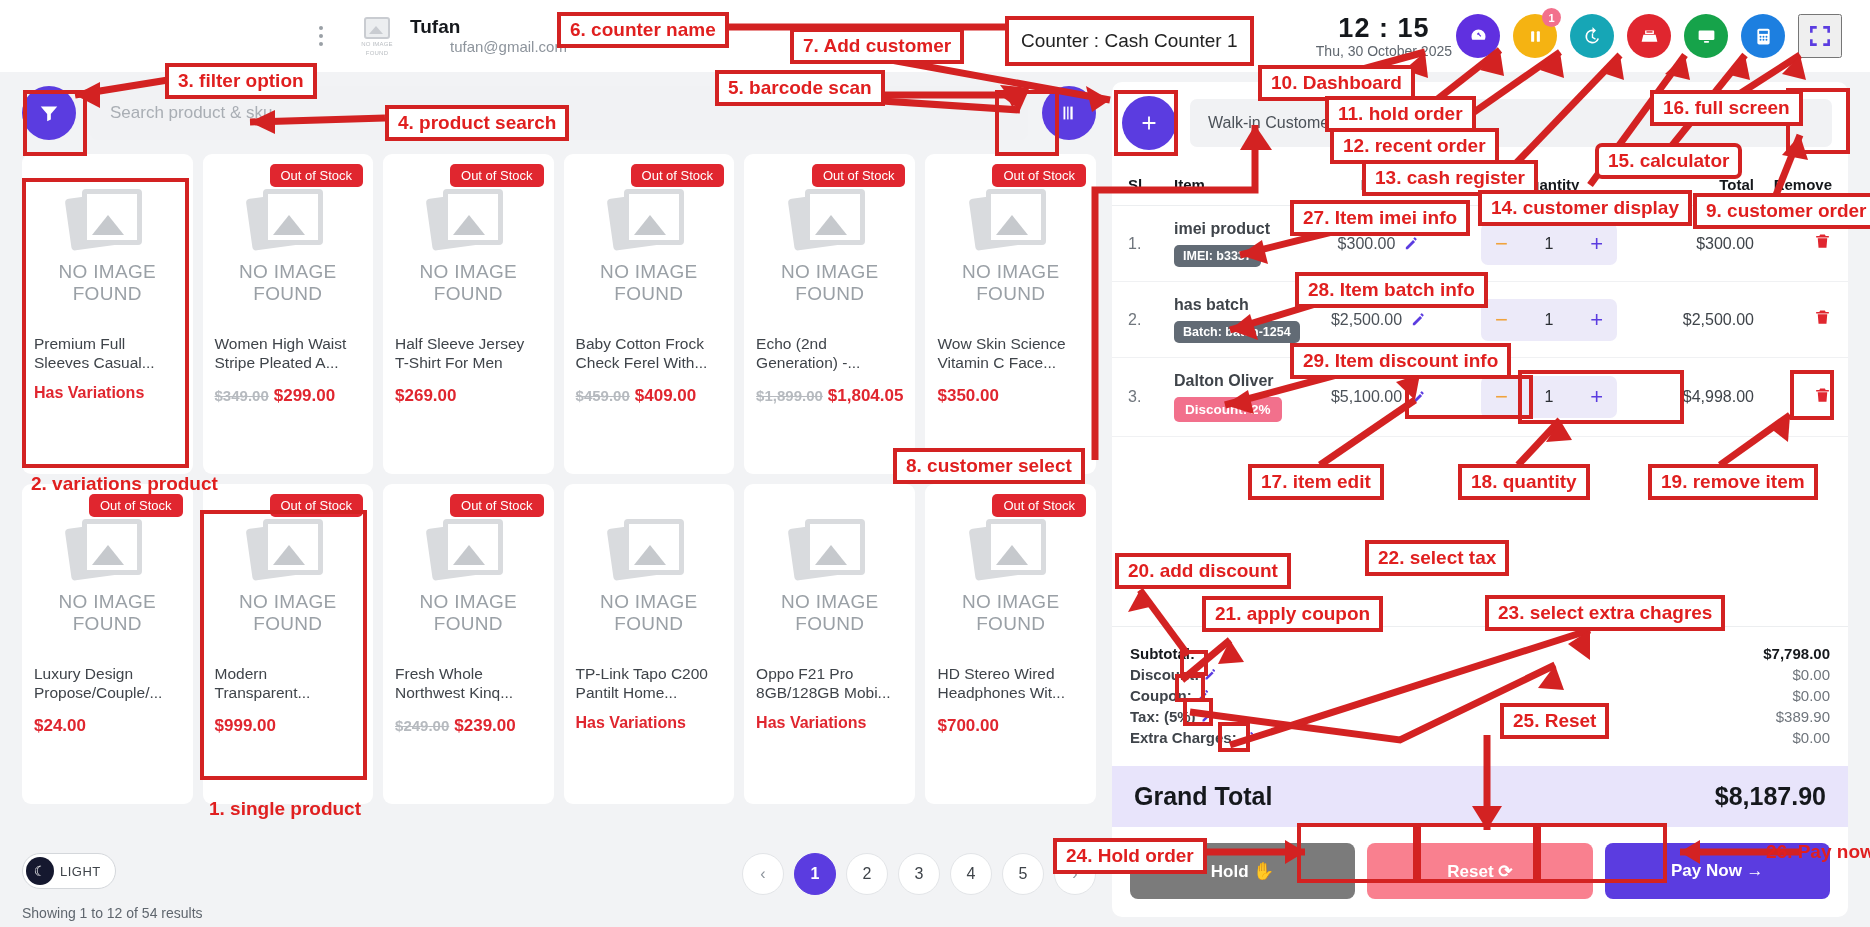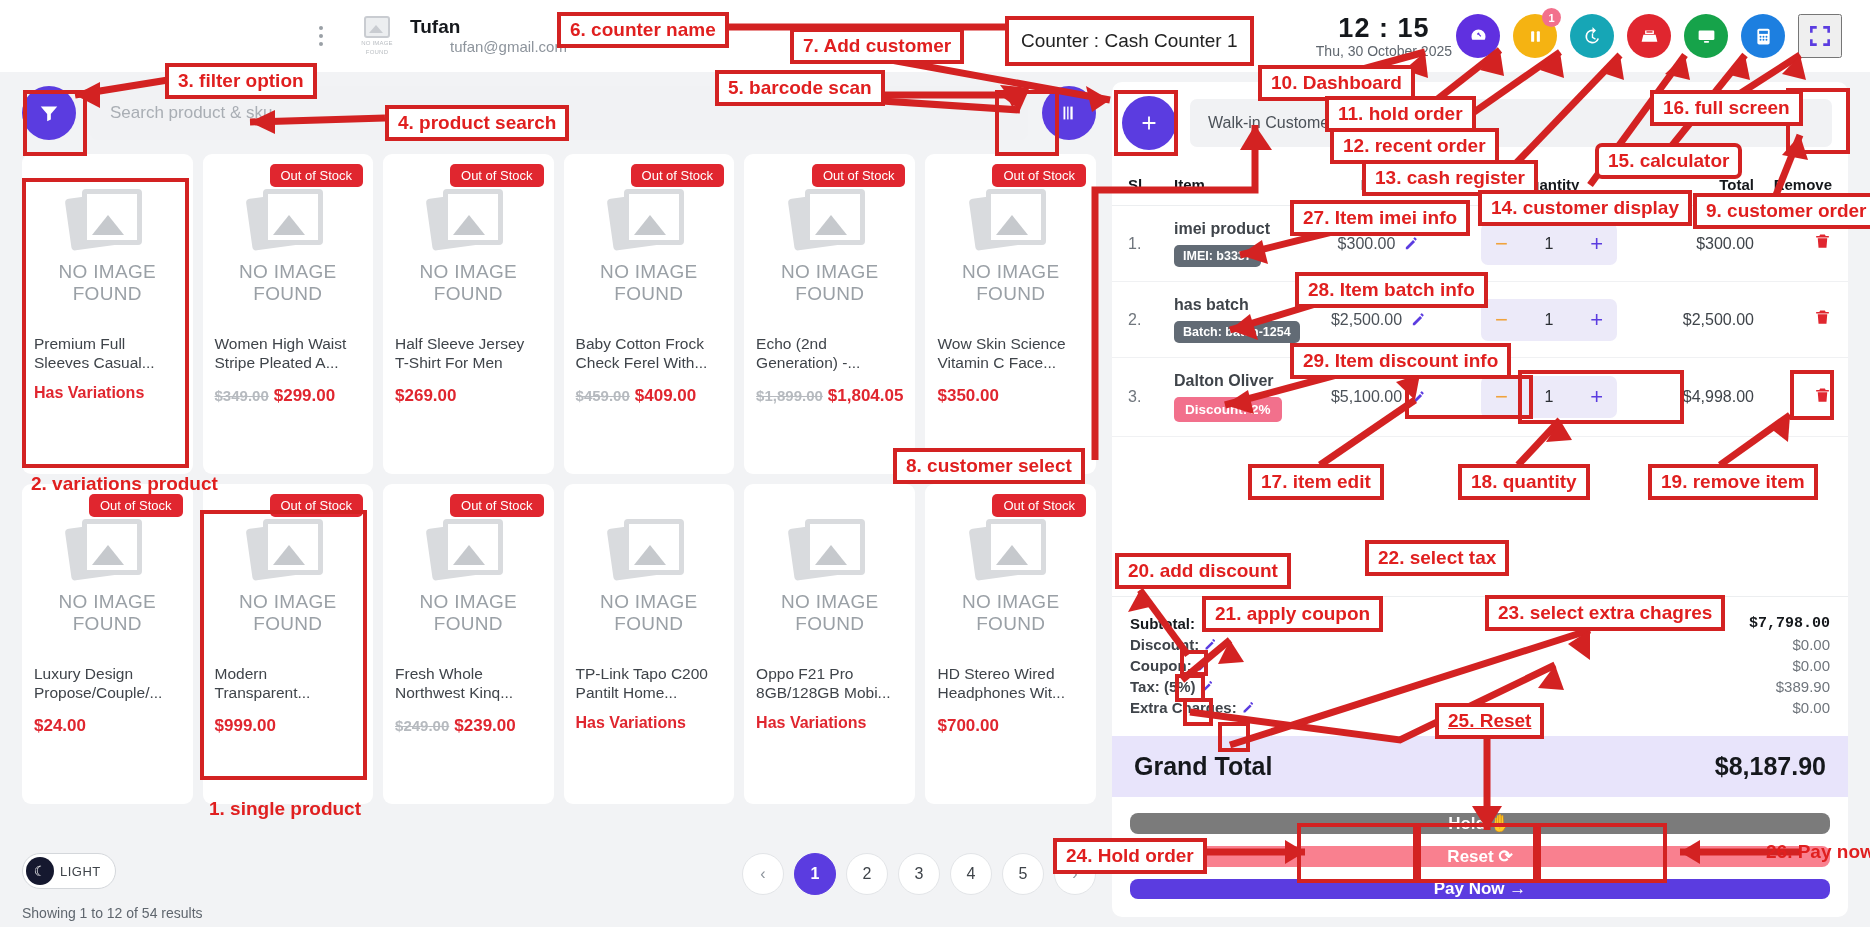--- a/index.html
+++ b/index.html
@@ -9,21 +9,21 @@
     background:#f2f3f5;
     color:#222;
     position:relative;
   }
   .app { position:absolute; inset:0; display:flex; flex-direction:column; }
 
   
   .topbar { height:72px; background:#ffffff; display:flex; align-items:center; padding:0 18px; position:relative; }
   .kebab { width:26px; display:flex; flex-direction:column; align-items:center; gap:4px; margin-left:290px; }
   .kebab i { width:4px; height:4px; border-radius:50%; background:#9aa0a6; display:block; }
-  .userblock { display:flex; align-items:flex-start; gap:12px; margin-left:22px; }
+  .userblock { display:flex; align-items:flex-end; gap:12px; margin-left:22px; }
   .noimg-mini { width:42px; height:40px; display:flex; flex-direction:column; align-items:center; justify-content:center; color:#b9bdc2; }
   .noimg-mini .ph { width:26px; height:22px; border:2px solid #c9ccd1; border-radius:3px; position:relative; background:#eceef0; }
   .noimg-mini .ph:after { content:""; position:absolute; left:3px; bottom:3px; width:0; height:0; border-left:7px solid transparent; border-right:7px solid transparent; border-bottom:8px solid #c9ccd1; }
   .noimg-mini small { font-size:6px; line-height:7px; text-align:center; margin-top:2px; letter-spacing:.2px; color:#b9bdc2; }
   .uname { font-size:19px; font-weight:bold; color:#15181c; line-height:21px;}
   .umail { font-size:15px; color:#8d949c; line-height:20px;margin-left:40px; }
 
   .clockwrap { margin-left:auto; text-align:center; margin-right:4px; }
   .clock { font-size:27px; font-weight:bold; letter-spacing:1px; color:#15181c; line-height:29px; }
   .cdate { font-size:14px; color:#5f666e; }
@@ -101,26 +101,26 @@
   .ctot { font-size:16px; color:#3f444a; }
   .trash { color:#e0262f; cursor:pointer; display:inline-flex; }
   .trash svg { width:19px; height:19px; fill:#e0262f; }
 
   .spacer { flex:1; }
   .sumbox { border-top:1px solid #eceef0; padding:16px 18px 10px; }
   .sumrow { display:flex; align-items:center; font-size:15px; color:#6f757c; padding:2px 0; }
   .sumrow .lab { font-weight:bold; color:#3f444a; display:flex; align-items:center; gap:4px;}
   .sumrow.first .lab { color:#15181c; }
   .sumrow .val { margin-left:auto; }
-  .sumrow.first .val { color:#15181c; font-weight:bold;font-family:Liberation Mono, monospace; }
+  .sumrow.first .val { color:#15181c; font-weight:bold; }
   .sumrow .editicon svg { width:15px; height:15px;}
   .grand { background:#e8e4fb; display:flex; align-items:center; padding:16px 22px; margin:8px 0 0; }
   .grand .g1 { font-size:25px; font-weight:bold; color:#15181c; }
   .grand .g2 { margin-left:auto; font-size:25px; font-weight:bold; color:#15181c; }
-  .actions { display:flex; gap:12px; padding:16px 18px 18px;flex-direction:column; }
+  .actions { display:flex; gap:12px; padding:16px 18px 18px; }
   .abtn { flex:1; height:56px; border-radius:8px; border:none; color:#fff; font-size:17px; font-weight:bold; display:flex; align-items:center; justify-content:center; gap:8px; cursor:pointer; font-family:"Liberation Sans",sans-serif;}
   .abtn.hold { background:#7b7b7b; }
   .abtn.reset { background:#f9808f; }
   .abtn.pay { background:#5b3ce0; }
 
   
   .anno { position:absolute; inset:0; pointer-events:none; z-index:50; }
   .anno svg { position:absolute; inset:0; width:1870px; height:927px; }
   .albl { position:absolute; border:4px solid #d32222; background:#fff; color:#e01f1f;
           font-size:19px; font-weight:bold; padding:3px 9px; white-space:nowrap; line-height:22px;}
@@ -717,17 +717,17 @@
   <div class="albl" style="left:1290px;top:343px;">29.  Item discount info</div>
   <div class="albl plain" style="left:22px;top:470px;">2. variations product</div>
   <div class="albl" style="left:893px; top:448px;">8. customer select</div>
   <div class="albl" style="left:1248px;top:464px;">17. item edit</div>
   <div class="albl" style="left:1458px;top:464px;">18. quantity</div>
   <div class="albl" style="left:1648px;top:464px;">19. remove item</div>
   <div class="albl" style="left:1115px;top:553px;">20. add discount</div>
   <div class="albl" style="left:1365px;top:540px;">22. select tax</div>
   <div class="albl" style="left:1202px;top:596px;">21. apply coupon</div>
   <div class="albl" style="left:1485px;top:595px;">23. select extra chagres</div>
-  <div class="albl" style="left:1435px;top:703px;text-decoration:underline;">25. Reset</div>
+  <div class="albl" style="left:1500px;top:703px;">25. Reset</div>
   <div class="albl plain" style="left:200px;top:795px;">1. single product</div>
   <div class="albl" style="left:1053px;top:838px;">24. Hold order</div>
   <div class="albl plain" style="left:1757px;top:838px;">26. Pay now</div>
 </div>
 
 </body></html>

